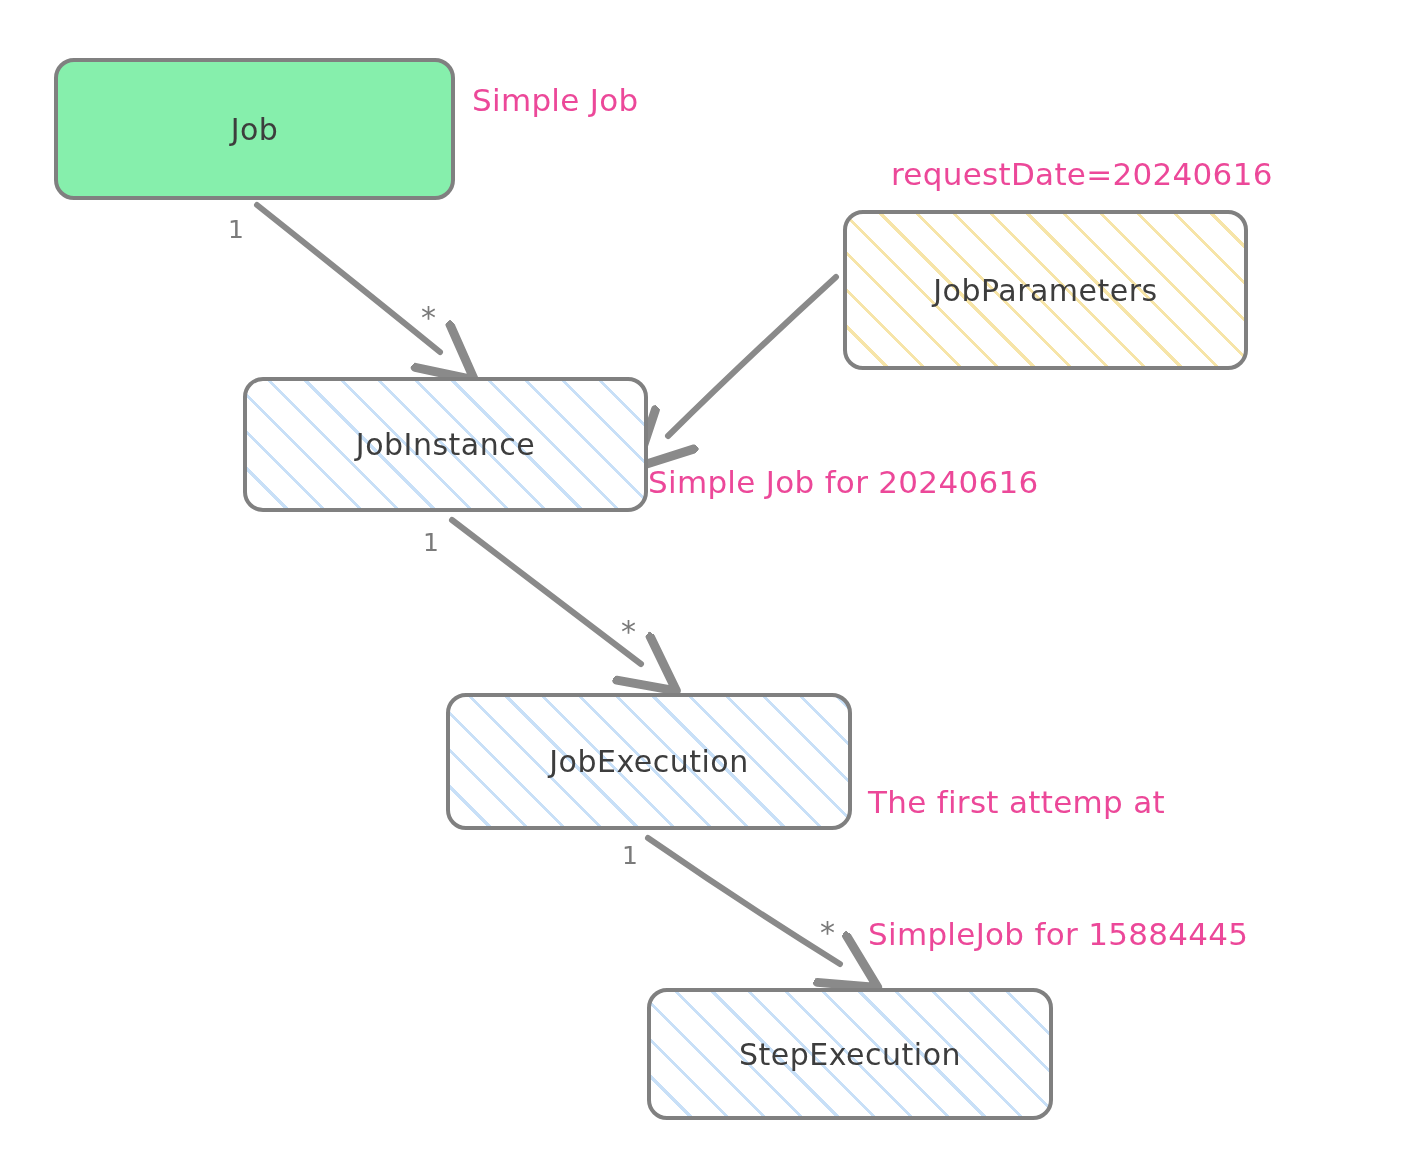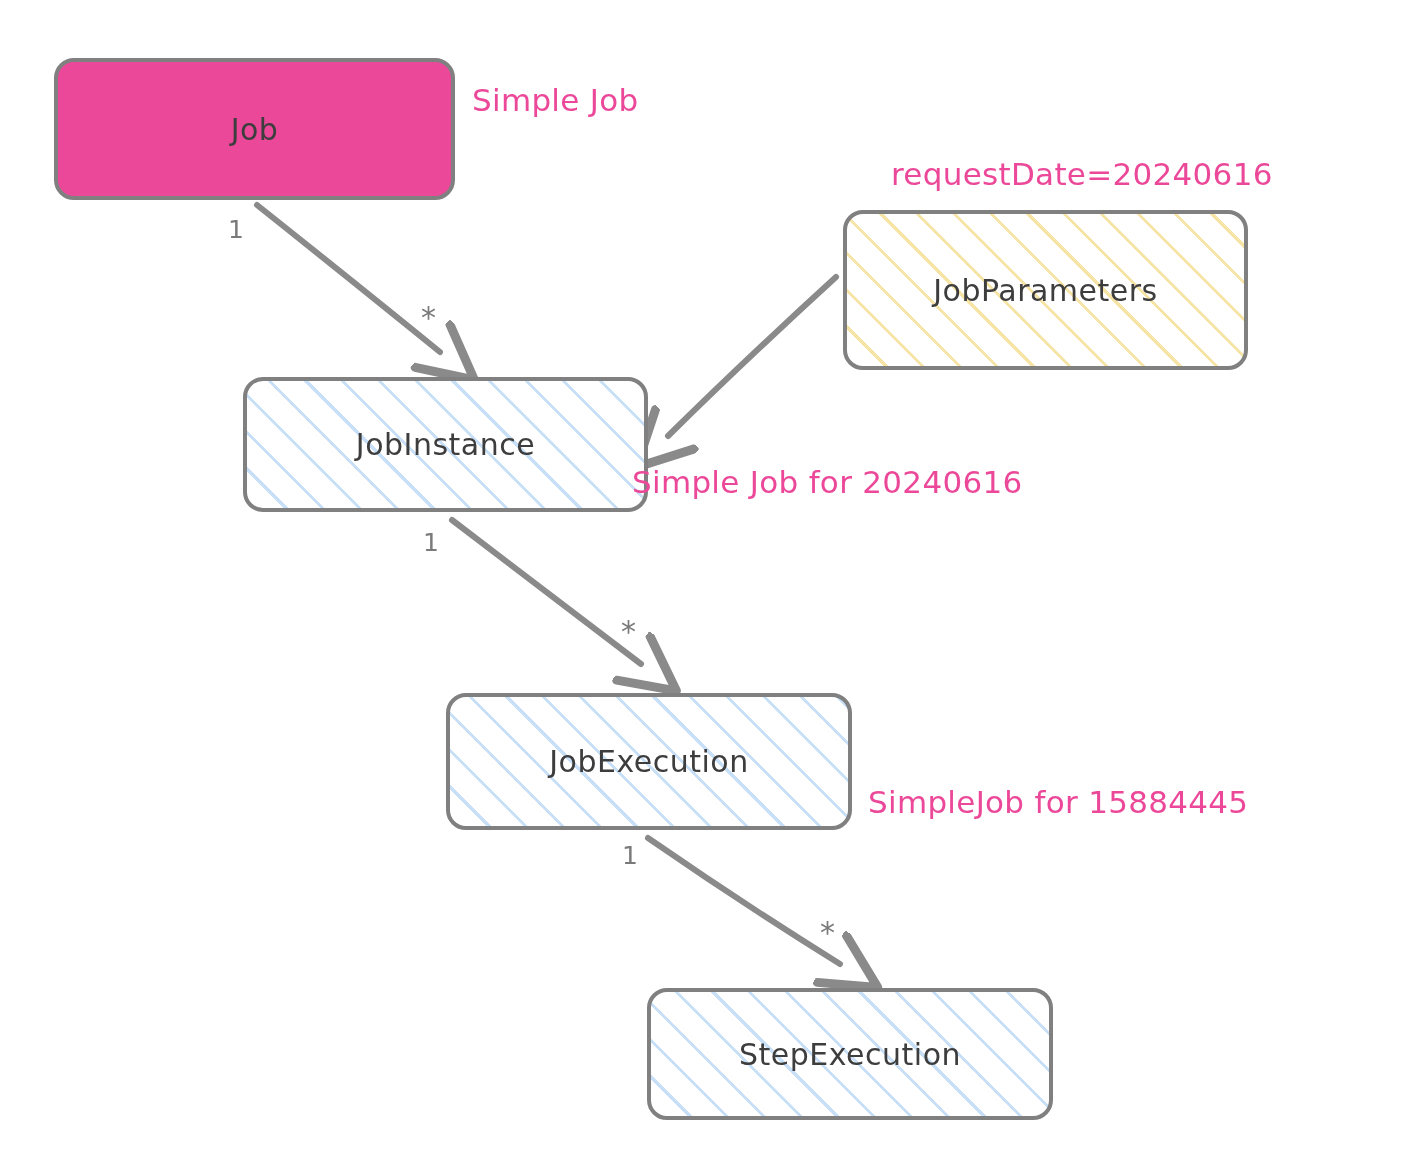--- a/index.html
+++ b/index.html
@@ -41,21 +41,21 @@
     font-family: "DejaVu Sans", sans-serif;
     font-size: 30px;
     letter-spacing: 0.5px;
     color: #3d3d3d;
     position: relative;
     z-index: 2;
     white-space: nowrap;
   }
   
   .fill-plain {
-    background-color: #ec4899;
+    background-color: #86efac;
     align-items: center;
   }
   .fill-blue {
     background-color: #ffffff;
     background-image: repeating-linear-gradient(
       45deg,
       rgba(197, 222, 247, 0.95) 0px,
       rgba(197, 222, 247, 0.95) 3px,
       rgba(255, 255, 255, 0) 3px,
       rgba(255, 255, 255, 0) 26px
@@ -142,19 +142,20 @@
   </div>
 
   <div class="node fill-blue" style="left:647px; top:988px; width:406px; height:132px;">
     <span class="node-label">StepExecution</span>
   </div>
 
   <div class="annotation" style="left:472px; top:78px;">Simple Job</div>
 
   <div class="annotation" style="left:891px; top:152px;">requestDate=20240616</div>
 
-  <div class="annotation" style="left:632px; top:460px;">Simple Job for 20240616</div>
+  <div class="annotation" style="left:648px; top:460px;">Simple Job for 20240616</div>
 
   <div class="annotation" style="left:868px; top:692px;">
+    <div>The first attemp at</div>
     <div>SimpleJob for 15884445</div>
   </div>
 
 </div>
 
 </body></html>

